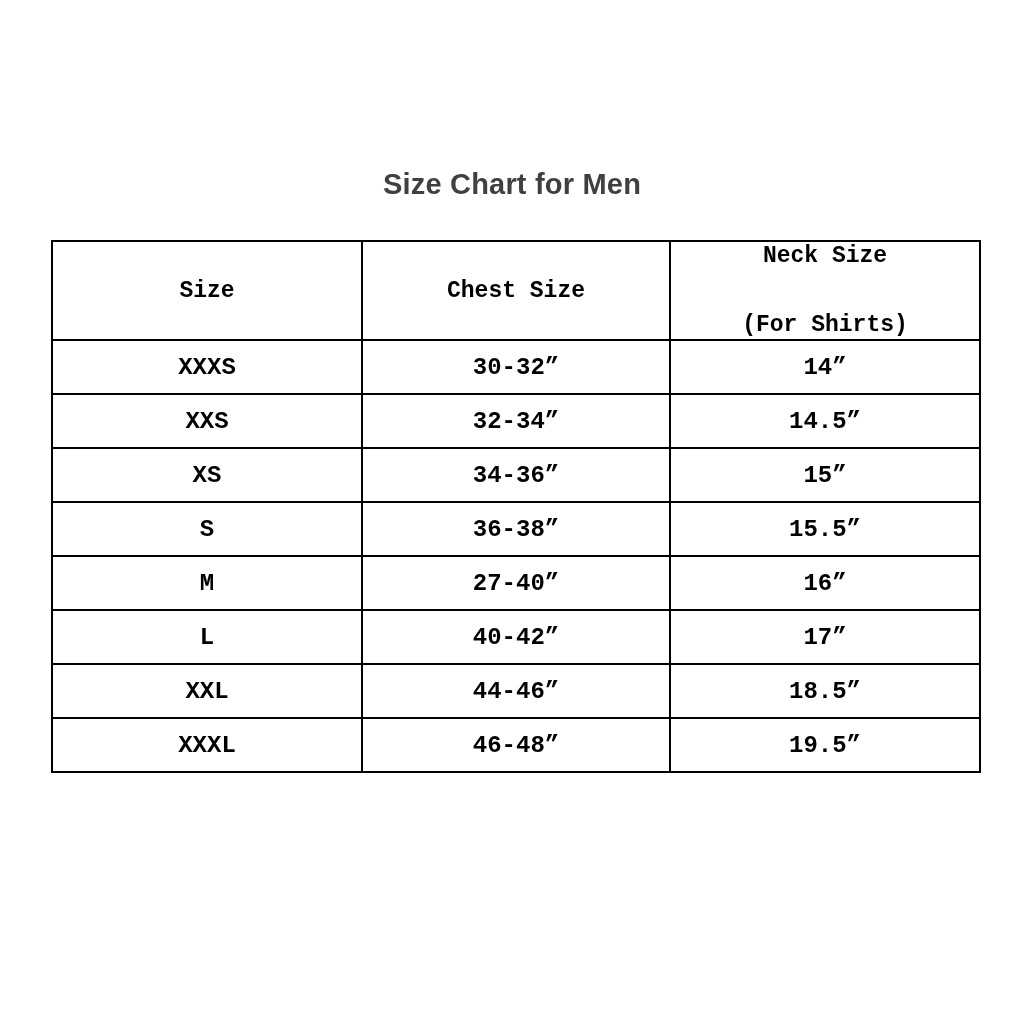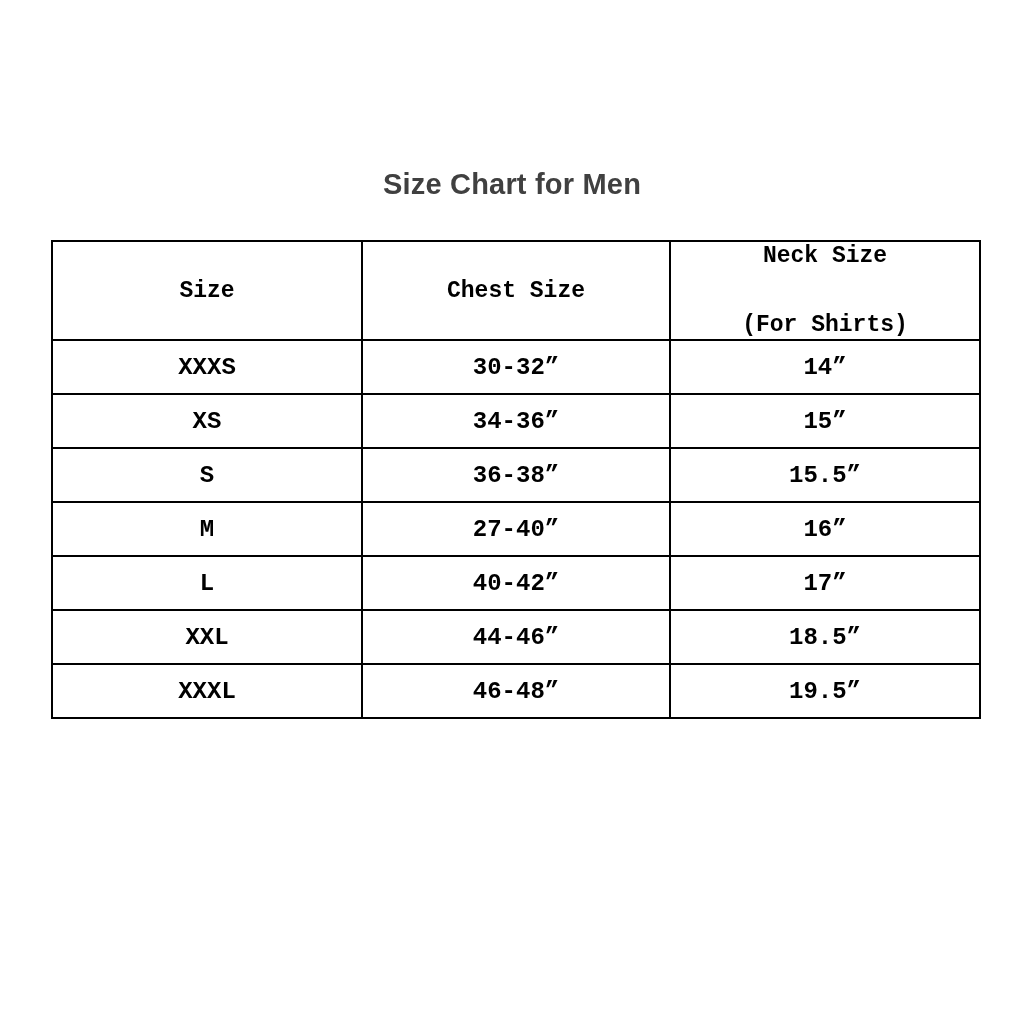--- a/index.html
+++ b/index.html
@@ -91,20 +91,25 @@
         </th>
       </tr>
     </thead>
     <tbody>
       <tr>
         <td>XXXS</td>
         <td>30-32”</td>
         <td>14”</td>
       </tr>
       <tr>
+        <td>XXS</td>
+        <td>32-34”</td>
+        <td>14.5”</td>
+      </tr>
+      <tr>
         <td>XS</td>
         <td>34-36”</td>
         <td>15”</td>
       </tr>
       <tr>
         <td>S</td>
         <td>36-38”</td>
         <td>15.5”</td>
       </tr>
       <tr>

